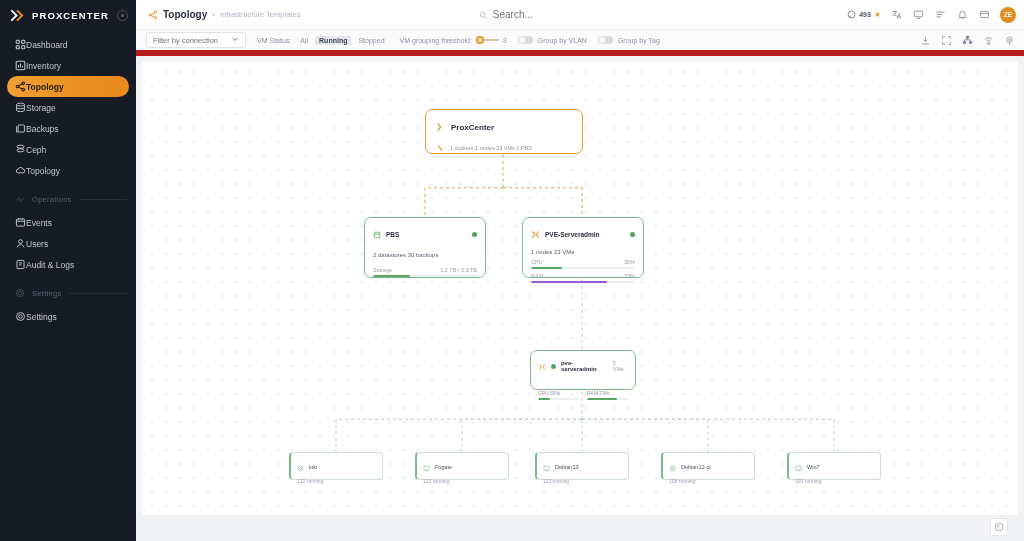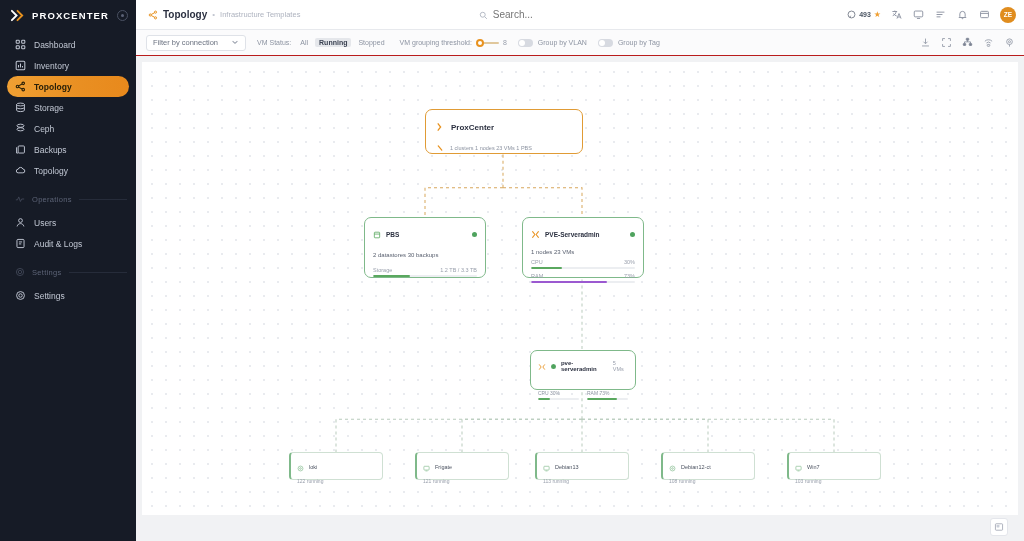--- a/index.html
+++ b/index.html
@@ -19,21 +19,21 @@
   .brand-logo { width: 15px; height: 15px; flex: 0 0 15px; position: relative; }
   .brand-name { font-size: 9.5px; font-weight: bold; letter-spacing: 1.1px; color: #ffffff; }
   .brand-collapse {
     margin-left: auto; width: 11px; height: 11px; border-radius: 50%;
     border: 1px solid #4a5162; display: flex; align-items: center; justify-content: center;
   }
   .brand-collapse::after { content: ""; width: 3px; height: 3px; border-radius: 50%; background: #5b6275; }
 
   .nav { margin-top: 4px; }
   .nav-item {
-    display: flex; align-items: center; gap: 8px; height: 21px;
+    display: flex; align-items: center; height: 21px;
     margin: 0 7px; padding: 0 8px; border-radius: 11px;
     font-size: 8.5px; color: #c2c8d4; cursor: pointer;
   }
   .nav-item .ico { width: 11px; height: 11px; flex: 0 0 11px; display: flex; align-items: center; justify-content: center; }
   .nav-item.active {
     background: linear-gradient(90deg, #f0a033 0%, #e98f22 60%, #e8891c 100%);
     color: #2a2008; font-weight: bold;
   }
   .nav-item.active .ico svg { stroke: #2a2008; }
 
@@ -67,21 +67,21 @@
   .gh-count { font-size: 7px; color: #4b5563; font-weight: bold; }
   .star { color: #f0a033; font-size: 8px; }
   .tb-icon { width: 13px; height: 13px; display: flex; align-items: center; justify-content: center; cursor: pointer; }
   .avatar {
     width: 16px; height: 16px; border-radius: 50%; background: #e08d1f; color: #fff;
     font-size: 6.5px; font-weight: bold; display: flex; align-items: center; justify-content: center;
   }
 
   
   .filterbar {
-    height: 26px; background: #fbfbfc; border-bottom: 1px solid #b91c1c;
+    height: 26px; background: #fbfbfc; border-bottom: 6px solid #b91c1c;
     display: flex; align-items: center; padding: 0 8px 0 10px; gap: 11px; flex: 0 0 26px;
   }
   .fsel {
     display: flex; align-items: center; gap: 13px; height: 16px; padding: 0 6px;
     border: 1px solid #dfe2e8; border-radius: 3px; background: #fff;
     font-size: 7.5px; color: #6b7280; cursor: pointer;
   }
   .fgroup { display: flex; align-items: center; gap: 5px; font-size: 7px; color: #8c93a1; }
   .flabel { font-size: 7px; color: #8c93a1; }
   .seg { display: flex; align-items: center; gap: 3px; }
@@ -192,57 +192,68 @@
               <path d="M2 3.2v3.6c0 1 2.2 1.8 5 1.8s5-.8 5-1.8V3.2"></path>
             <path d="M2 6.8v3.6c0 1 2.2 1.8 5 1.8s5-.8 5-1.8V6.8"></path>
           </svg>
         </span>
         <span>Storage</span>
       </div>
 
       <div class="nav-item">
         <span class="ico">
           <svg viewBox="0 0 14 14" width="11" height="11" fill="none" stroke="#c2c8d4" stroke-width="1.2">
+            <rect x="4" y="2.5" width="8" height="9" rx="1.2"></rect>
+              <path d="M2 4.2v7.3h2"></path>
+          </svg>
+        </span>
+        <span>Backups</span>
+      </div>
+
+      <div class="nav-item">
+        <span class="ico">
+          <svg viewBox="0 0 14 14" width="11" height="11" fill="none" stroke="#c2c8d4" stroke-width="1.2">
             <ellipse cx="7" cy="3.5" rx="4.5" ry="2"></ellipse>
               <ellipse cx="7" cy="8" rx="4.5" ry="2"></ellipse>
               <line x1="7" y1="5.5" x2="7" y2="6"></line>
           </svg>
         </span>
         <span>Ceph</span>
       </div>
 
       <div class="nav-item">
         <span class="ico">
           <svg viewBox="0 0 14 14" width="11" height="11" fill="none" stroke="#c2c8d4" stroke-width="1.2">
-            <rect x="4" y="2.5" width="8" height="9" rx="1.2"></rect>
-              <path d="M2 4.2v7.3h2"></path>
-          </svg>
-        </span>
-        <span>Backups</span>
-      </div>
-
-      <div class="nav-item">
-        <span class="ico">
-          <svg viewBox="0 0 14 14" width="11" height="11" fill="none" stroke="#c2c8d4" stroke-width="1.2">
             <path d="M4 10h6a2.4 2.4 0 0 0 .1-4.8A3.2 3.2 0 0 0 4 5.4 2.3 2.3 0 0 0 4 10z"></path>
           </svg>
         </span>
         <span>Topology</span>
       </div>
 
       <div class="nav-section">
         <span class="ico">
           <svg viewBox="0 0 12 12" width="10" height="10" fill="none" stroke="#5c6376" stroke-width="1.1">
             <polyline points="1,7 3,7 4.5,3.5 6.5,9 8,6 11,6"></polyline>
           </svg>
         </span>
         <span>Operations</span>
         <span class="line"></span>
       </div>
 
+      <div class="nav-item">
+        <span class="ico">
+          <svg viewBox="0 0 14 14" width="11" height="11" fill="none" stroke="#c2c8d4" stroke-width="1.2">
+            <rect x="1.8" y="2.6" width="10.4" height="9" rx="1.2"></rect>
+              <line x1="1.8" y1="5.4" x2="12.2" y2="5.4"></line>
+            <line x1="4.5" y1="1.5" x2="4.5" y2="3.4"></line>
+              <line x1="9.5" y1="1.5" x2="9.5" y2="3.4"></line>
+          </svg>
+        </span>
+        <span>Events</span>
+      </div>
 
 
       <div class="nav-item">
         <span class="ico">
           <svg viewBox="0 0 14 14" width="11" height="11" fill="none" stroke="#c2c8d4" stroke-width="1.2">
             <circle cx="7" cy="4.5" r="2.4"></circle>
               <path d="M2.7 12c.6-2.5 2.3-3.6 4.3-3.6S10.7 9.5 11.3 12"></path>
           </svg>
         </span>
         <span>Users</span>

